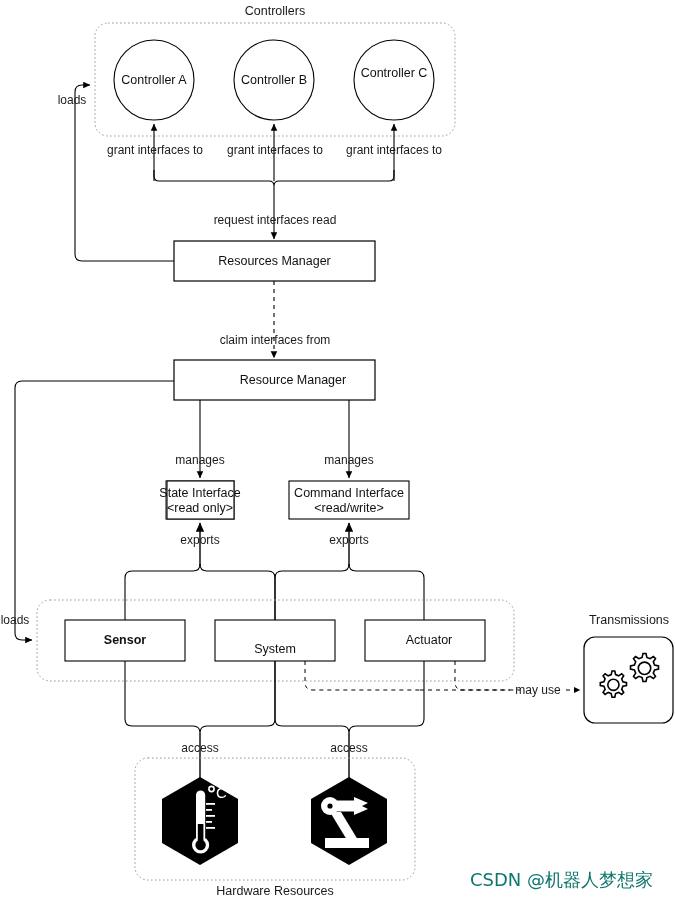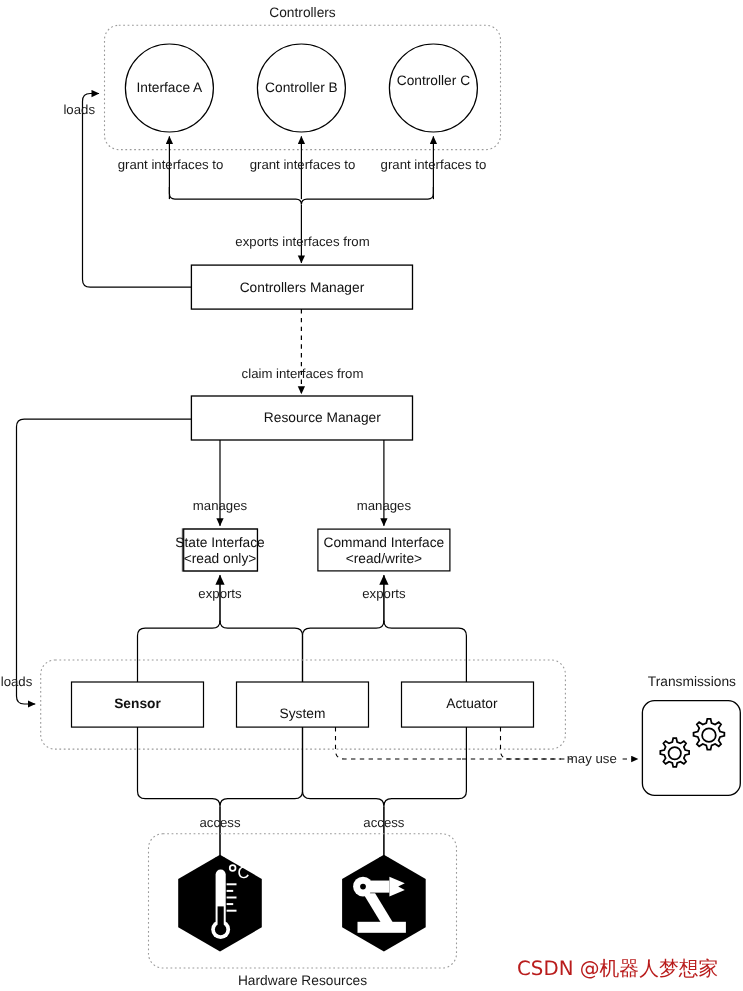--- a/index.html
+++ b/index.html
@@ -8,21 +8,21 @@
   #stage{position:absolute;left:0;top:0;width:675px;height:901px;}
   svg.layer{position:absolute;left:0;top:0;width:675px;height:901px;}
   .lbl{position:absolute;font-size:12px;line-height:13px;color:#1a1a1a;
        white-space:nowrap;text-align:center;}
   .lbl.ctr{transform:translateX(-50%);}
   .boxlabel{position:absolute;display:flex;align-items:center;justify-content:center;
             text-align:center;font-size:12.5px;line-height:15px;color:#111;
             white-space:nowrap;pointer-events:none;}
   .title{position:absolute;font-size:12.5px;color:#1a1a1a;white-space:nowrap;
          transform:translateX(-50%);}
-  .watermark{position:absolute;font-size:18px;color:#b91c1c;white-space:nowrap;
+  .watermark{position:absolute;font-size:18px;color:#0f766e;white-space:nowrap;
              font-family:"DejaVu Sans",sans-serif;}
 </style>
 </head>
 <body>
 
 <div id="stage">
 
   <svg class="layer" viewBox="0 0 675 901">
     <defs>
       <marker id="arrow" markerWidth="9" markerHeight="9" refX="6.2" refY="3" orient="auto" markerUnits="strokeWidth">
@@ -128,33 +128,33 @@
       <path d="M612.0,671.0 l2.8,0 l0.8,3.6 l3.0,1.2 l3.1,-2.0 l2.0,2.0 l-2.0,3.1 l1.2,3.0 l3.6,0.8 l0,2.8
                l-3.6,0.8 l-1.2,3.0 l2.0,3.1 l-2.0,2.0 l-3.1,-2.0 l-3.0,1.2 l-0.8,3.6 l-2.8,0
                l-0.8,-3.6 l-3.0,-1.2 l-3.1,2.0 l-2.0,-2.0 l2.0,-3.1 l-1.2,-3.0 l-3.6,-0.8 l0,-2.8
                l3.6,-0.8 l1.2,-3.0 l-2.0,-3.1 l2.0,-2.0 l3.1,2.0 l3.0,-1.2 z"></path>
       <circle cx="613.4" cy="684.8" r="5.6"></circle>
     </g>
   </svg>
 
   <div class="title" style="left:275px;top:4px;">Controllers</div>
 
-  <div class="boxlabel" style="left:114px;top:65px;width:80px;height:30px;">Interface A</div>
+  <div class="boxlabel" style="left:114px;top:65px;width:80px;height:30px;">Controller A</div>
   <div class="boxlabel" style="left:234px;top:65px;width:80px;height:30px;">Controller B</div>
   <div class="boxlabel" style="left:354px;top:58px;width:80px;height:30px;">Controller C</div>
 
   <div class="lbl ctr" style="left:72px;top:94px;">loads</div>
 
   <div class="lbl ctr" style="left:155px;top:144px;">grant interfaces to</div>
   <div class="lbl ctr" style="left:275px;top:144px;">grant interfaces to</div>
   <div class="lbl ctr" style="left:394px;top:144px;">grant interfaces to</div>
 
-  <div class="lbl ctr" style="left:275px;top:214px;">exports interfaces from</div>
+  <div class="lbl ctr" style="left:275px;top:214px;">request interfaces read</div>
 
-  <div class="boxlabel" style="left:174px;top:241px;width:201px;height:40px;">Controllers Manager</div>
+  <div class="boxlabel" style="left:174px;top:241px;width:201px;height:40px;">Resources Manager</div>
 
   <div class="lbl ctr" style="left:275px;top:334px;">claim interfaces from</div>
 
   <div class="boxlabel" style="left:174px;top:360px;width:238px;height:40px;">Resource Manager</div>
 
   <div class="lbl ctr" style="left:200px;top:454px;">manages</div>
   <div class="lbl ctr" style="left:349px;top:454px;">manages</div>
 
   <div class="boxlabel" style="left:289px;top:485px;width:120px;height:32px;flex-direction:column;">
     <span>Command Interface</span>

